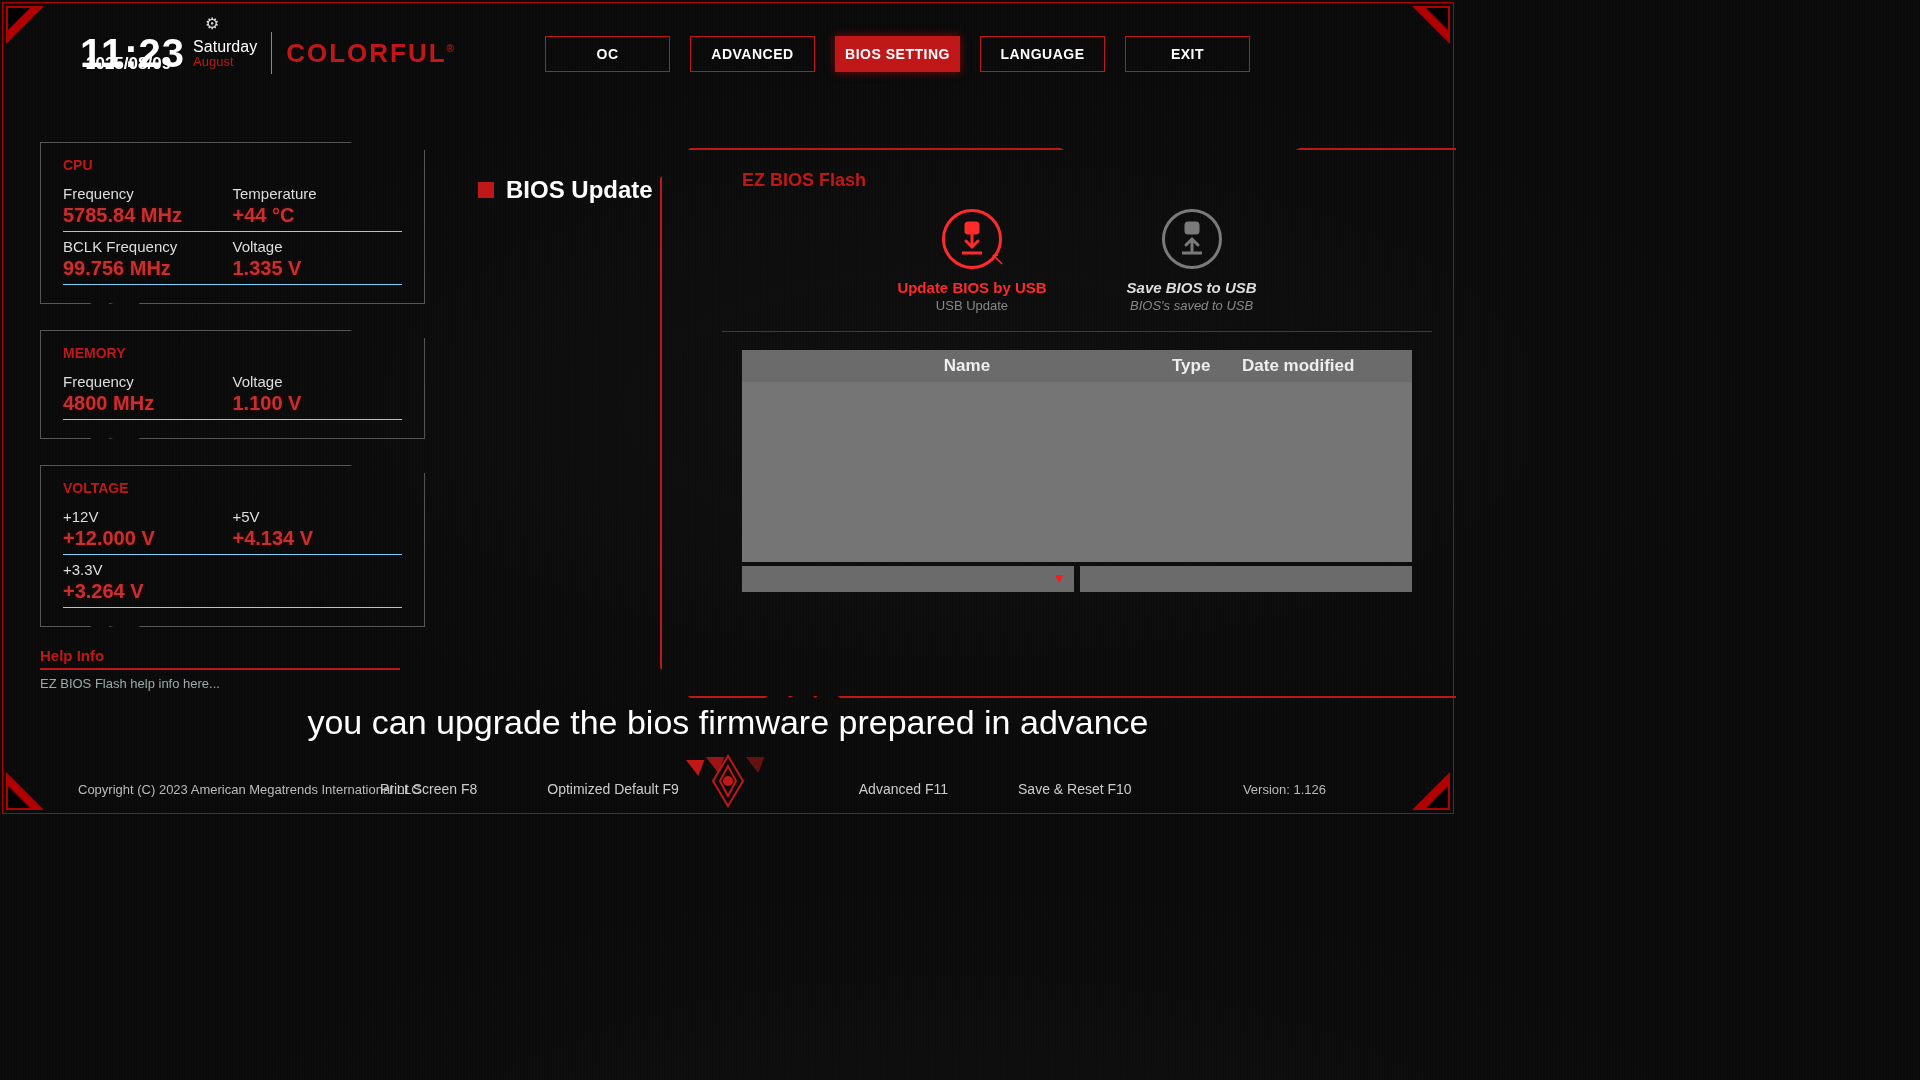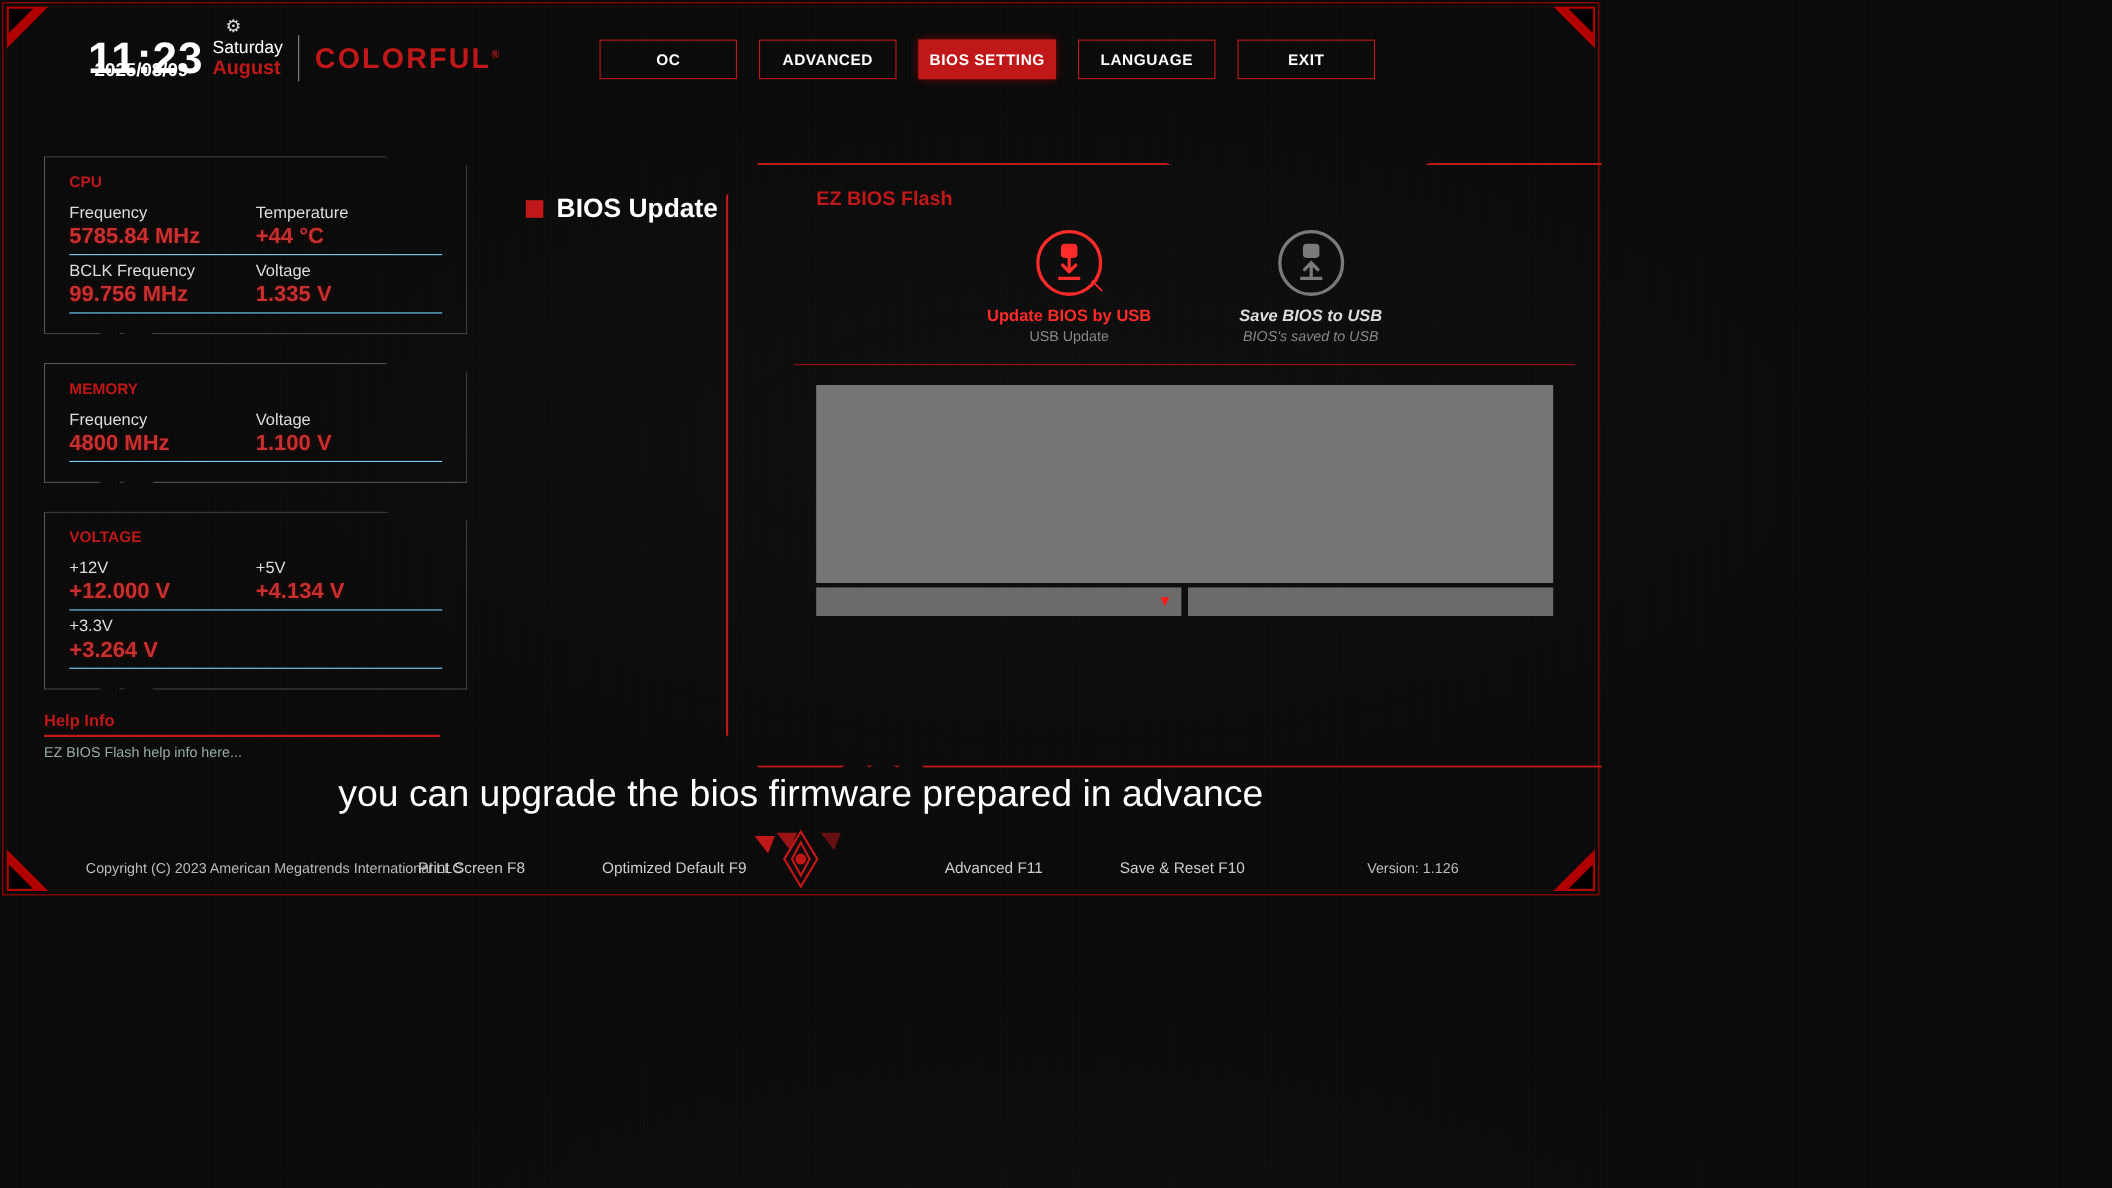--- a/index.html
+++ b/index.html
@@ -36,21 +36,21 @@
   .corner-inner.tr { top:8px; right:8px; border-top:22px solid #000; border-left:22px solid transparent; }
   .corner-inner.bl { bottom:8px; left:8px; border-bottom:22px solid #000; border-right:22px solid transparent; }
   .corner-inner.br { bottom:8px; right:8px; border-bottom:22px solid #000; border-left:22px solid transparent; }
 
   
   .header { position:absolute; top:18px; left:0; right:0; height:70px; display:flex; align-items:center; }
   .clock-block { margin-left:80px; display:flex; align-items:center; }
   .time { font-size:40px; font-weight:700; color:#fff; letter-spacing:1px; }
   .date-col { margin-left:8px; display:flex; flex-direction:column; line-height:1; }
   .weekday { font-size:16px; font-weight:400; color:#fff; }
-  .month { font-size:18px; color:#c01818; font-weight:700; }
+  .month { font-size:13px; color:#c01818; font-weight:400; }
   .clock-sep { width:1px; height:42px; background:#888; margin:0 14px; }
   .brand { font-size:26px; font-weight:700; letter-spacing:2px; color:#c01818; }
   .brand-r { font-size:10px; vertical-align:super; color:#c01818; }
   .gear { position:absolute; top:-4px; left:205px; color:#ddd; font-size:16px; }
 
   .date-under { position:absolute; top:54px; left:86px; font-size:17px; color:#fff; font-weight:600;}
 
   .nav { position:absolute; top:36px; left:545px; display:flex; gap:20px; }
   .nav-btn {
     width:125px; height:36px; border:1px solid #c01818;
@@ -271,20 +271,25 @@
           <path d="M16 30 v-10 M10 24 l6 -6 l6 6" stroke-linecap="round"></path>
           <line x1="6" y1="32" x2="26" y2="32"></line>
         </svg>
       </div>
       <div class="opt-name">Save BIOS to USB</div>
       <div class="opt-sub">BIOS's saved to USB</div>
     </div>
   </div>
   <hr class="hr-red">
   <div class="file-box">
+    <div class="file-head">
+      <div class="fh-name">Name</div>
+      <div class="fh-type">Type</div>
+      <div class="fh-date">Date modified</div>
+    </div>
     <div class="file-body"></div>
     <div class="file-foot">
       <div class="file-foot-l">
           <span class="down-tri">▼</span>
         </div>
       <div class="file-foot-r"></div>
     </div>
   </div>
 </div>
 

